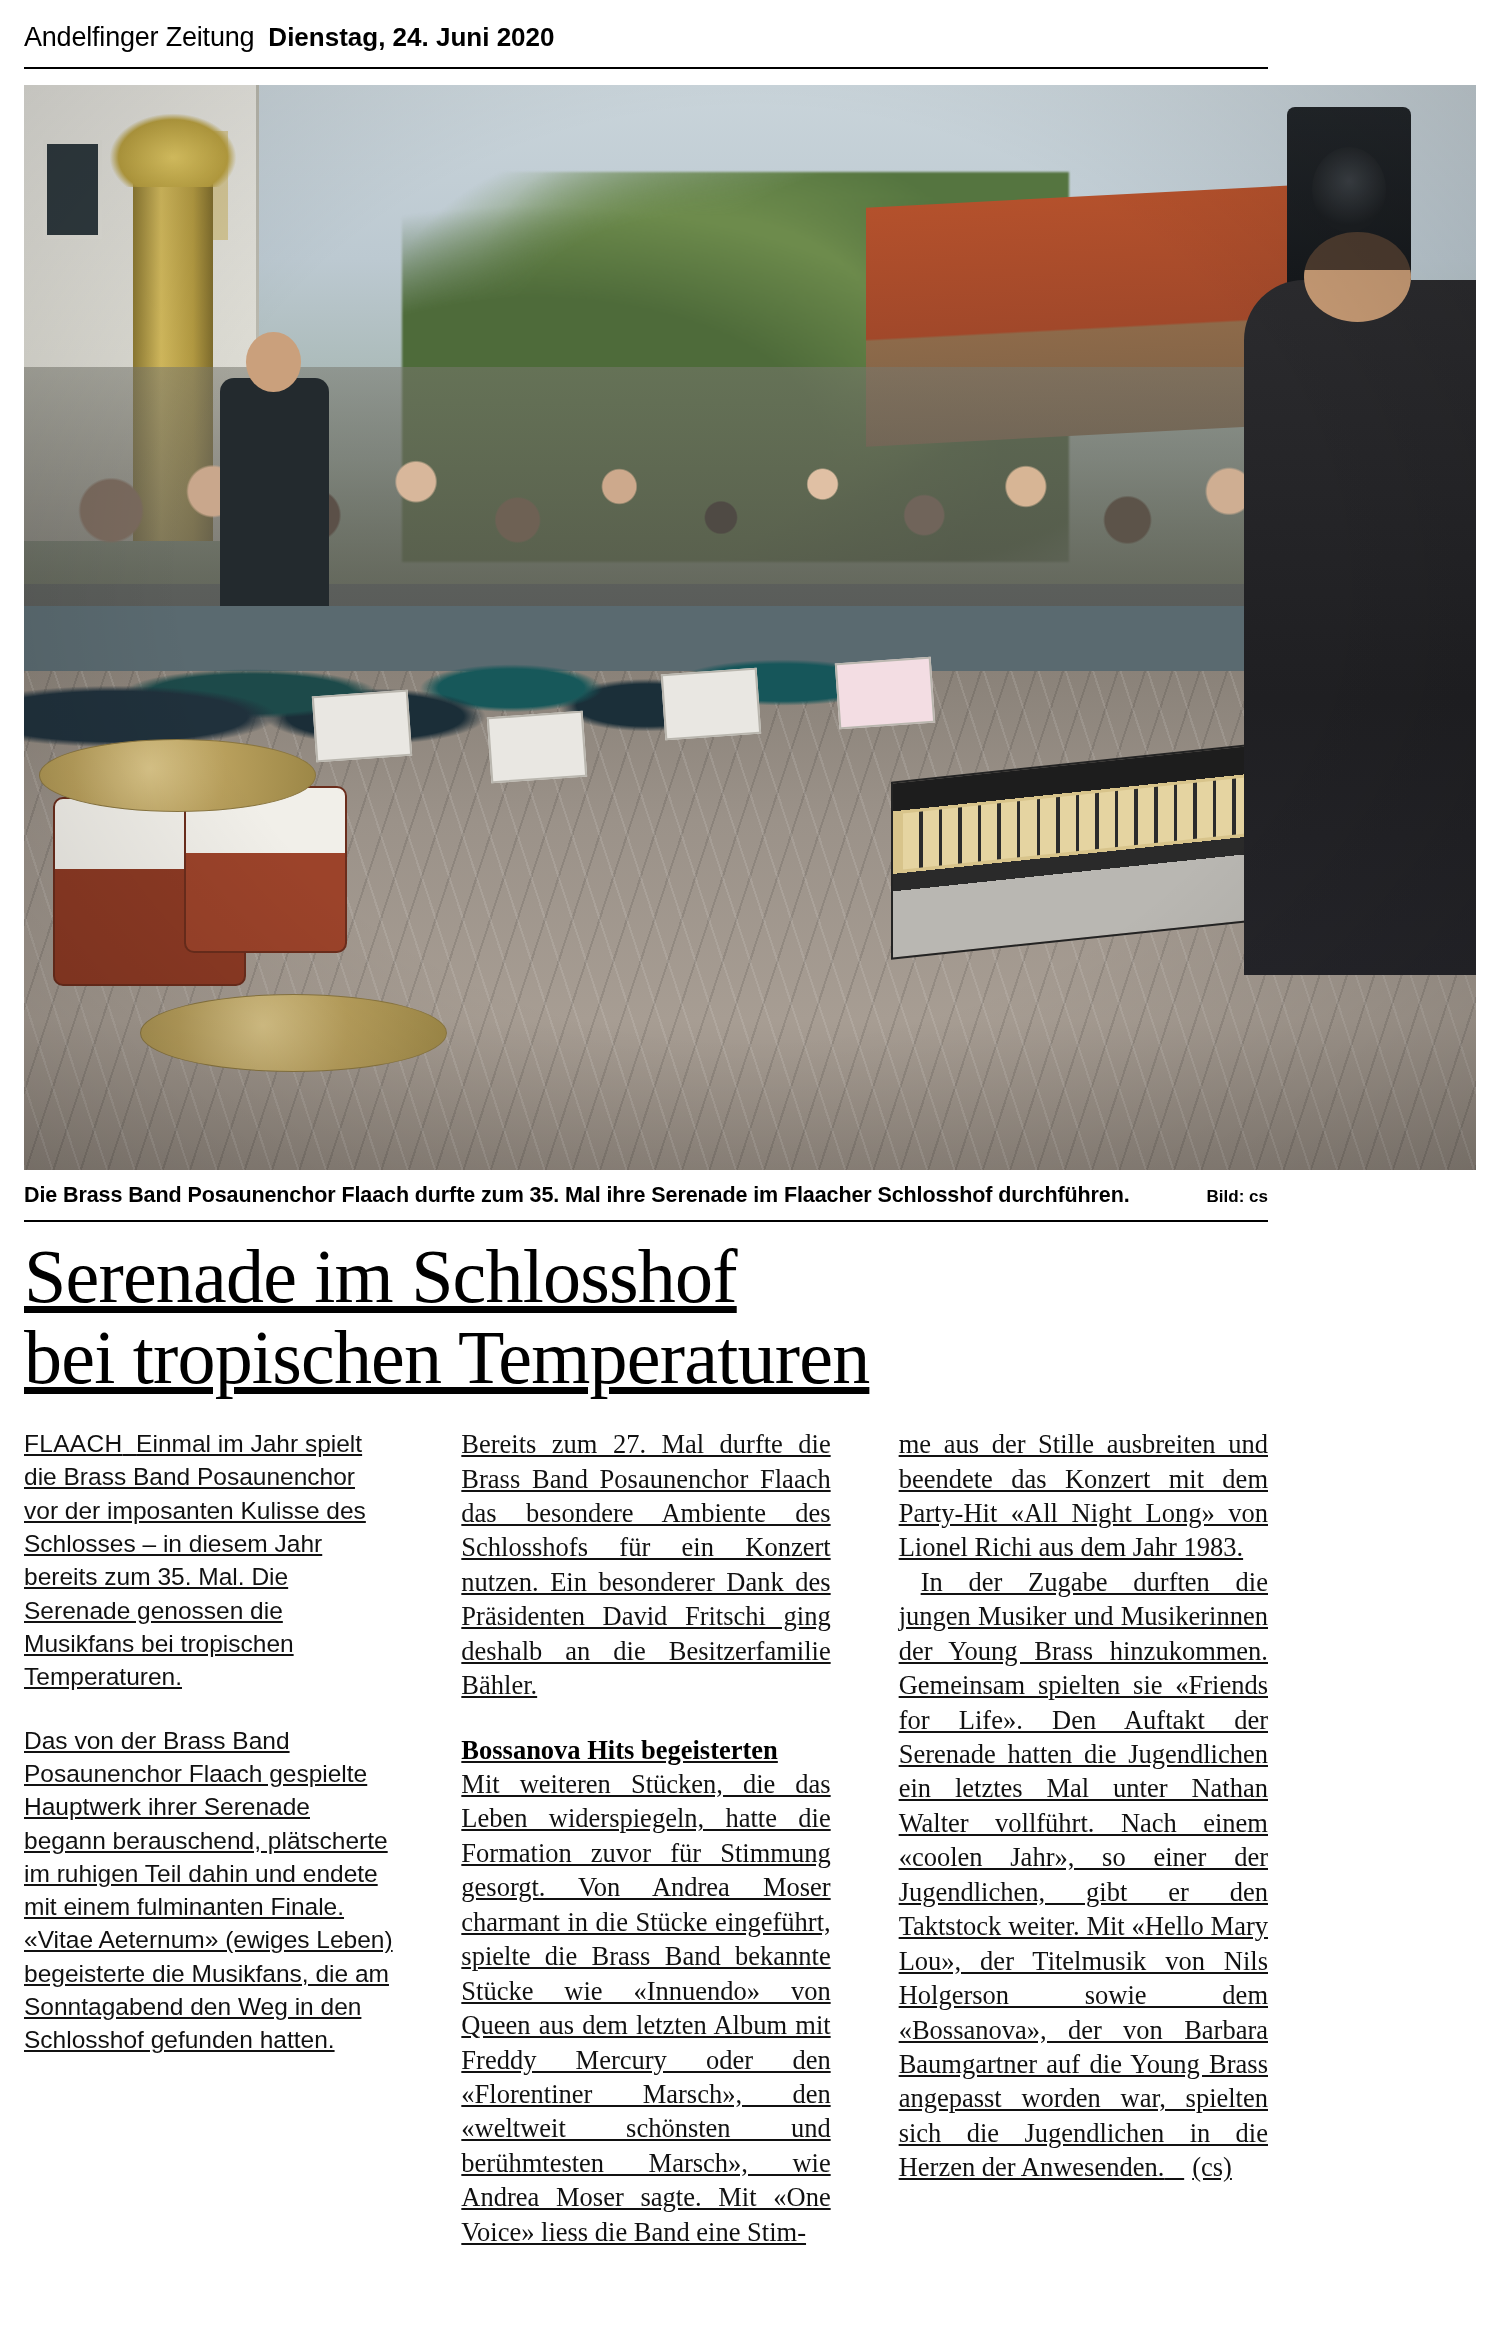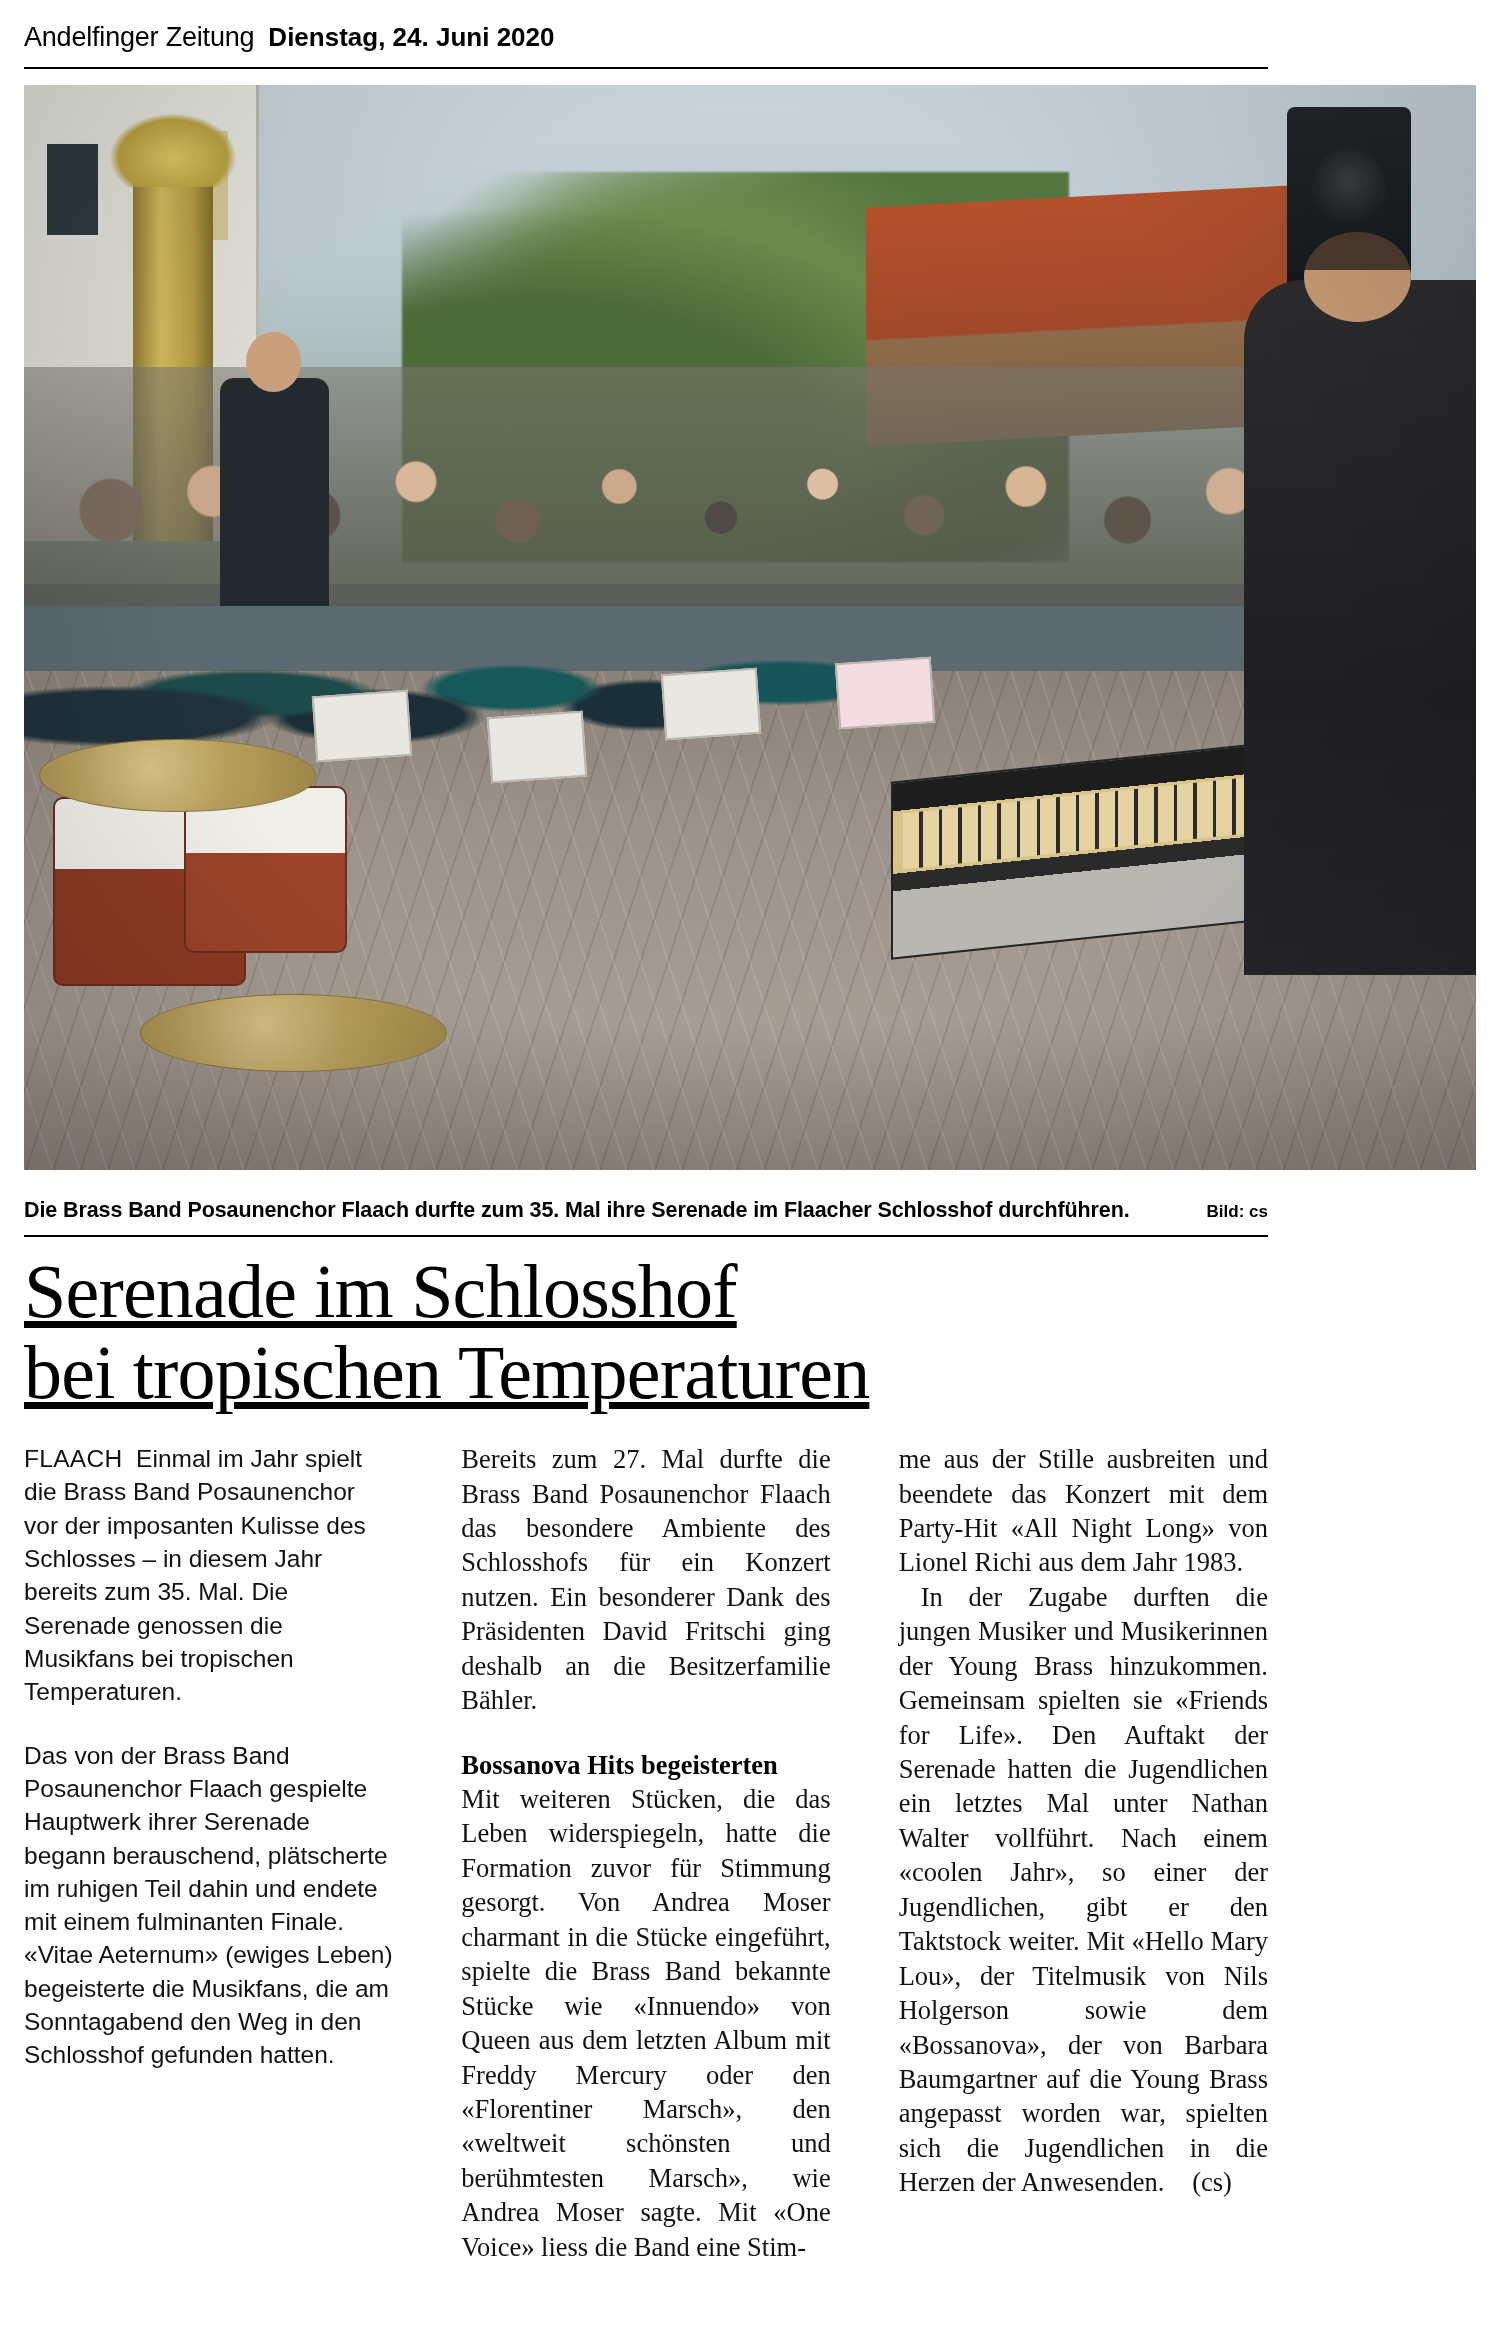--- a/index.html
+++ b/index.html
@@ -210,21 +210,21 @@
   .ph-vignette {
     position: absolute; inset: 0;
     background: radial-gradient(ellipse at 50% 45%, rgba(0,0,0,0) 55%, rgba(0,0,0,.18) 100%);
   }
 
   
   .caption-row {
     display: flex;
     justify-content: space-between;
     align-items: baseline;
-    margin-top: 28px;
+    margin-top: 13px;
     padding-bottom: 10px;
   }
   .caption-text {
     font-family: "Liberation Sans", sans-serif;
     font-size: 21.5px;
     font-weight: 700;
     color: #000;
     letter-spacing: -0.1px;
   }
   .caption-credit {
@@ -253,20 +253,21 @@
     text-decoration: underline;
   }
   .headline .line2 { display: block; }
 
   
   .columns {
     display: grid;
     grid-template-columns: 1fr 1fr 1fr;
     column-gap: 68px;
     margin-top: 30px;
+    text-decoration: underline;
   }
   .col p {
     margin: 0;
     font-size: 26.5px;
     line-height: 1.30;
     text-align: justify;
     hyphens: auto;
   }
   .col.sans p {
     font-family: "Liberation Sans", sans-serif;

